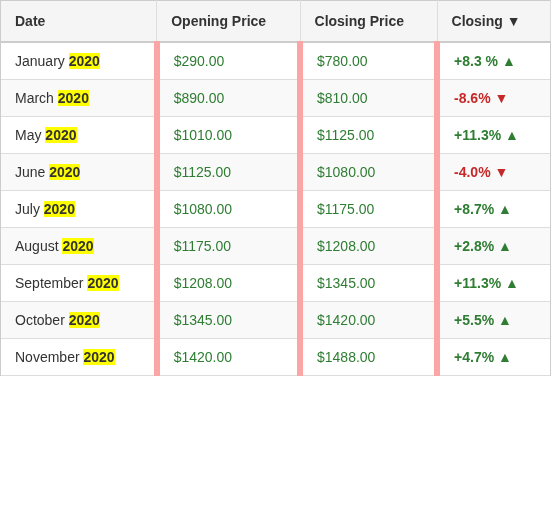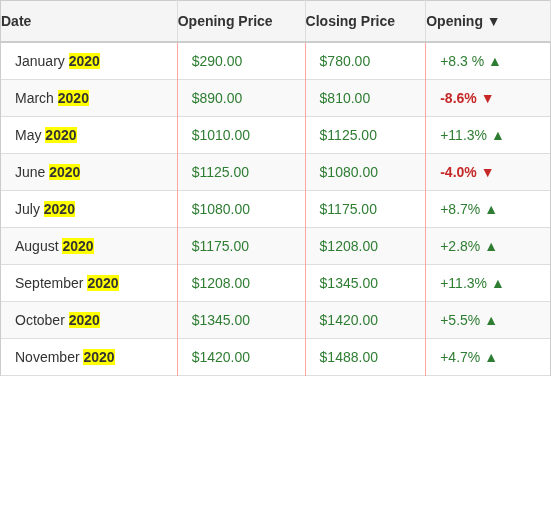--- a/index.html
+++ b/index.html
@@ -11,69 +11,69 @@
     }
     table {
       width: 551px;
       border-collapse: collapse;
     }
     thead tr {
       background: #f5f5f5;
       border-bottom: 2px solid #ccc;
     }
     thead th {
-      padding: 12px 0;
+      padding: 12px 14px;
       text-align: left;
       font-weight: bold;
       color: #333;
       border-right: 1px solid #ddd;
       border-top: 1px solid #ccc;
       border-bottom: 1px solid #ccc;
     }
     thead th:first-child { border-left: 1px solid #ccc; }
     tbody tr {
       border-bottom: 1px solid #ddd;
     }
     tbody tr:nth-child(even) { background: #f9f9f9; }
     tbody tr:nth-child(odd) { background: #fff; }
     tbody td {
       padding: 10px 14px;
-      border-right: 1px solid #fca5a5;
+      border-right: 6px solid #fca5a5;
       color: #333;
     }
     tbody td:first-child { border-left: 1px solid #ccc; }
     tbody td:last-child { border-right: 1px solid #ccc; }
     .year-highlight {
       background: yellow;
       font-weight: bold;
     }
     .price {
       color: #2e7d32;
     }
     .change-positive {
       color: #2e7d32;
-      font-weight: normal;
+      font-weight: bold;
     }
     .change-negative {
       color: #c62828;
       font-weight: bold;
     }
     .arrow-up { color: #2e7d32; }
     .arrow-down { color: #c62828; }
   </style>
 </head>
 <body>
 
 <table>
   <thead>
     <tr>
       <th>Date</th>
       <th>Opening Price</th>
       <th>Closing Price</th>
-      <th>Opening ▼</th>
+      <th>Closing ▼</th>
     </tr>
   </thead>
   <tbody id="table-body">
   <tr>
         <td>January <span class="year-highlight">2020</span></td>
         <td class="price">$290.00</td>
         <td class="price">$780.00</td>
         <td class="change-positive">+8.3 % <span class="arrow-up">▲</span></td>
       </tr>
       <tr>

